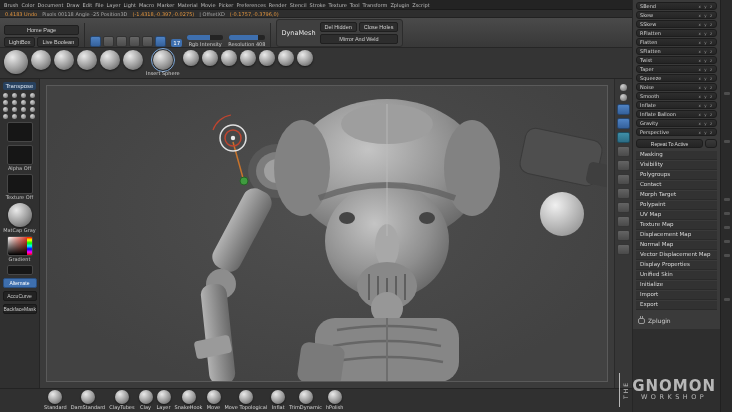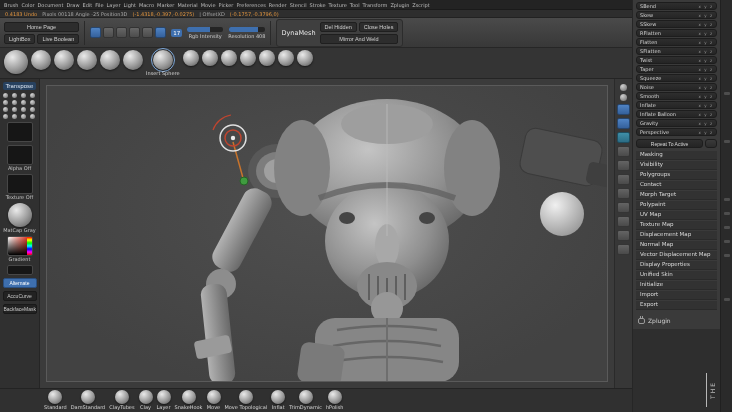--- a/index.html
+++ b/index.html
@@ -12,21 +12,21 @@
   .menubar { height:10px; background:#232323; display:flex; align-items:center; gap:3px; padding:0 4px; overflow:hidden; border-bottom:1px solid #1a1a1a; }
   .menu-item { font-size:5px; color:#bcbcbc; white-space:nowrap; cursor:default; }
 
   
   .statusbar { height:8px; background:#2e2e2e; display:flex; align-items:center; gap:5px; padding:0 5px; overflow:hidden; border-bottom:1px solid #222; }
   .seg { font-size:5px; white-space:nowrap; }
   .tone-orange { color:#e2953f; }
   .tone-gray { color:#a6a6a6; }
 
   
-  .toolbar { height:30px; background:linear-gradient(#4a4a4a,#383838); display:flex; align-items:center; gap:5px; padding:0 4px; border-bottom:1px solid #262626; }
+  .toolbar { height:30px; background:linear-gradient(#4a4a4a,#383838); display:flex; align-items:flex-end; gap:5px; padding:0 4px; border-bottom:1px solid #262626; }
   .tb-stack { display:flex; flex-direction:column; gap:2px; }
   .tb-row { display:flex; gap:2px; }
   .btn-dark { background:#2d2d2d; border:1px solid #1f1f1f; border-radius:2px; color:#cfcfcf; font-size:5.5px; padding:1px 4px; white-space:nowrap; cursor:pointer; }
   .vsep { width:1px; height:24px; background:#2a2a2a; }
   .ticon { width:11px; height:11px; background:linear-gradient(#666,#4c4c4c); border:1px solid #333; border-radius:2px; cursor:pointer; }
   .ticon.active { background:linear-gradient(#4f83c4,#35619c); border-color:#27466e; }
   .chip { background:#3e6fae; color:#fff; font-size:5.5px; padding:0 2px; border-radius:2px; line-height:8px; }
   .slider-stack { display:flex; flex-direction:column; align-items:center; gap:1px; }
   .mini-slider { width:36px; height:5px; background:#242424; border-radius:2px; overflow:hidden; cursor:pointer; }
   .mini-fill { height:100%; width:62%; background:#3e6fae; }
@@ -489,13 +489,17 @@
     <div class="tick" style="top:226px"></div>
     <div class="tick" style="top:240px"></div>
     <div class="tick" style="top:254px"></div>
     <div class="tick" style="top:298px"></div>
   </div>
 </div>
 
 <div class="logo">
   <div class="logo-bar"></div>
   <div class="logo-the">THE</div>
+  <div class="logo-text">
+    <div class="logo-gnomon">GNOMON</div>
+    <div class="logo-workshop">WORKSHOP</div>
+  </div>
 </div>
 
 </body></html>

